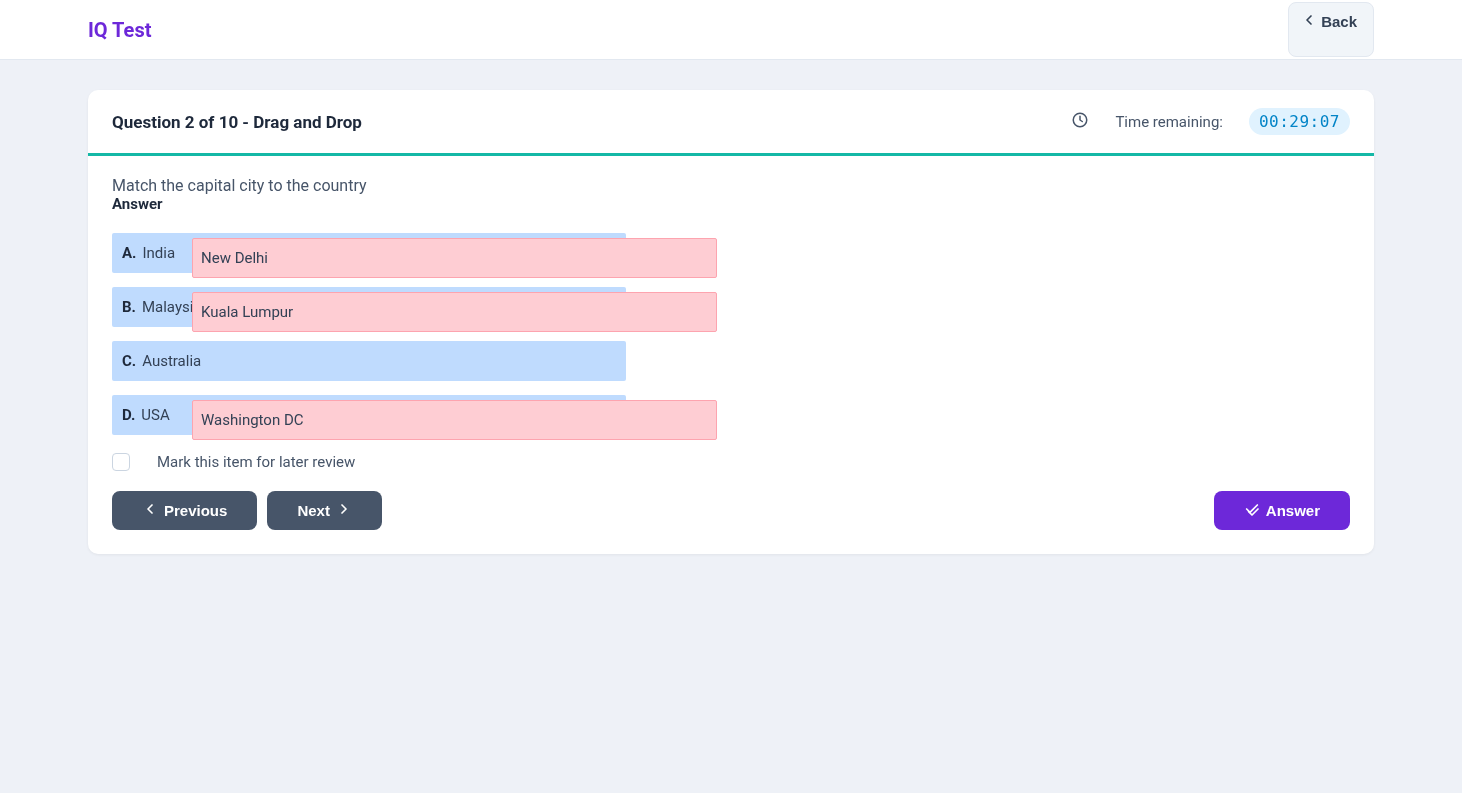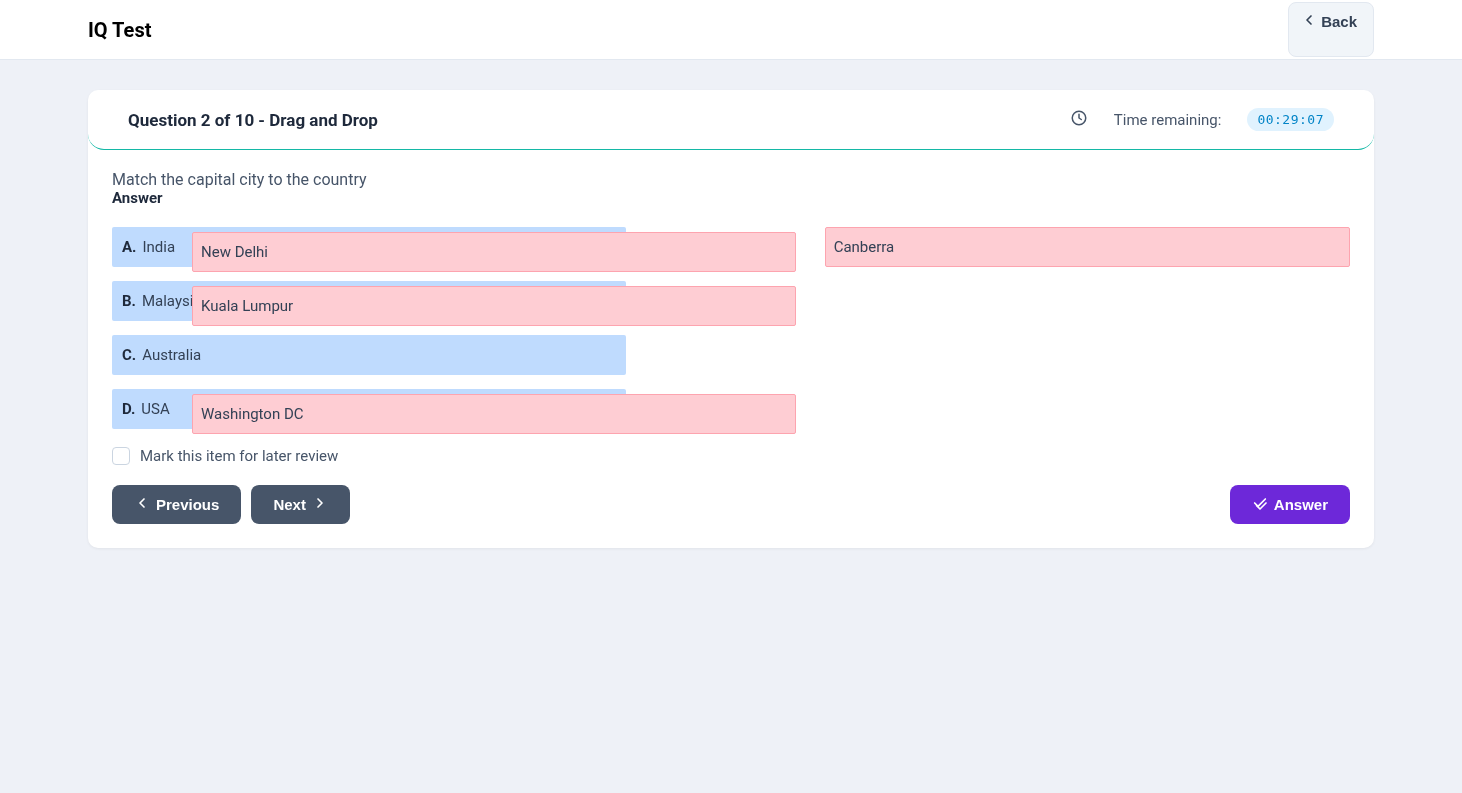--- a/index.html
+++ b/index.html
@@ -16,21 +16,21 @@
     border-bottom: 1px solid #e2e8f0;
     height: 60px;
     display: flex;
     align-items: center;
     justify-content: space-between;
     padding: 0 88px 0 88px;
   }
   .app-title {
     font-size: 20px;
     font-weight: 700;
-    color: #000000;
+    color: #6d28d9;
   }
   .back-btn {
     display: inline-flex;
     align-items: center;
     gap: 4px;
     background: #f1f5f9;
     border: 1px solid #e2e8f0;
     color: #334155;
     font-weight: 600;
     font-size: 15px;
@@ -44,32 +44,31 @@
   .card {
     background: #ffffff;
     border-radius: 10px;
     margin: 30px 88px;
     box-shadow: 0 1px 3px rgba(0,0,0,.06);
   }
   .card-header {
     display: flex;
     align-items: center;
     justify-content: space-between;
-    padding: 18px 40px;
-    border-bottom: 1px solid #14b8a6;
-    border-radius: 16px;
+    padding: 18px 24px;
+    border-bottom: 3px solid #14b8a6;
   }
   .q-title { font-size: 17px; font-weight: 700; color: #1e293b; }
   .timer-wrap { display: flex; align-items: center; gap: 26px; color: #475569; font-size: 15px; }
   .timer-wrap svg { width: 18px; height: 18px; }
   .timer-badge {
     background: #e0f2fe;
     color: #0284c7;
     font-family: ui-monospace, SFMono-Regular, Menlo, monospace;
-    font-size: 13px;
+    font-size: 16px;
     padding: 4px 10px;
     border-radius: 999px;
     letter-spacing: .5px;
   }
 
   .card-body { padding: 20px 24px 24px 24px; }
   .prompt { color: #475569; font-size: 16px; }
   .answer-label { font-weight: 700; font-size: 15px; color: #1e293b; margin-bottom: 20px; }
 
   .dnd-area { display: flex; gap: 140px; }
@@ -101,42 +100,42 @@
     display: flex;
     align-items: center;
     padding: 0 8px;
     cursor: grab;
     border-radius: 2px;
   }
   .chip-over {
     position: absolute;
     left: 80px;
     top: 5px;
-    width: 604px;
+    width: 525px;
     z-index: 2;
   }
   .options .chip { width: 100%; margin-bottom: 14px; }
 
   .review-row {
-    display: flex; align-items: center; gap: 10px;
+    display: flex; align-items: center; gap: 27px;
     margin-top: 4px; margin-bottom: 20px; color: #475569;
   }
   .review-row input[type=checkbox] {
     width: 18px; height: 18px; border: 1px solid #cbd5e1; border-radius: 4px;
     appearance: none; background: #fff; cursor: pointer;
   }
 
   .footer {
     display: flex; align-items: center; justify-content: space-between;
   }
   .btn-group { display: flex; gap: 10px; }
   .btn {
     display: inline-flex; align-items: center; gap: 6px;
     font-weight: 600; font-size: 15px; border-radius: 8px;
-    padding: 10px 22px; border: none; cursor: pointer;
+    padding: 10px 30px; border: none; cursor: pointer;
   }
   .btn-dark { background: #475569; color: #fff; }
   .btn-primary { background: #6d28d9; color: #fff; }
   .btn svg { width: 16px; height: 16px; }
 </style>
 </head>
 <body>
 
 <header class="app-header">
   <div class="app-title">IQ Test</div>
@@ -204,25 +203,20 @@
             <span class="letter">D.</span>
             <span>USA</span>
           </div>
           <div class="chip chip-over">
             <span>Washington DC</span>
           </div>
         </div>
 
       </div>
 
-      <div class="dnd-col options">
-        <div class="chip">
-          <span>Canberra</span>
-        </div>
-      </div>
     </div>
 
     <label class="review-row">
       <input type="checkbox" style="">
       <span>Mark this item for later review</span>
     </label>
 
     <div class="footer">
       <div class="btn-group">
         <button class="btn btn-dark">

